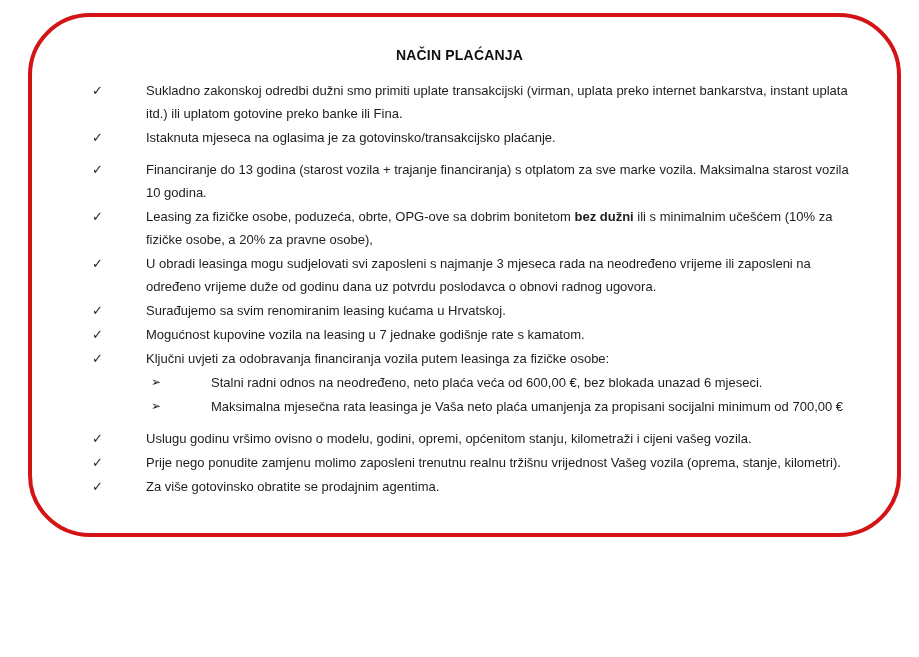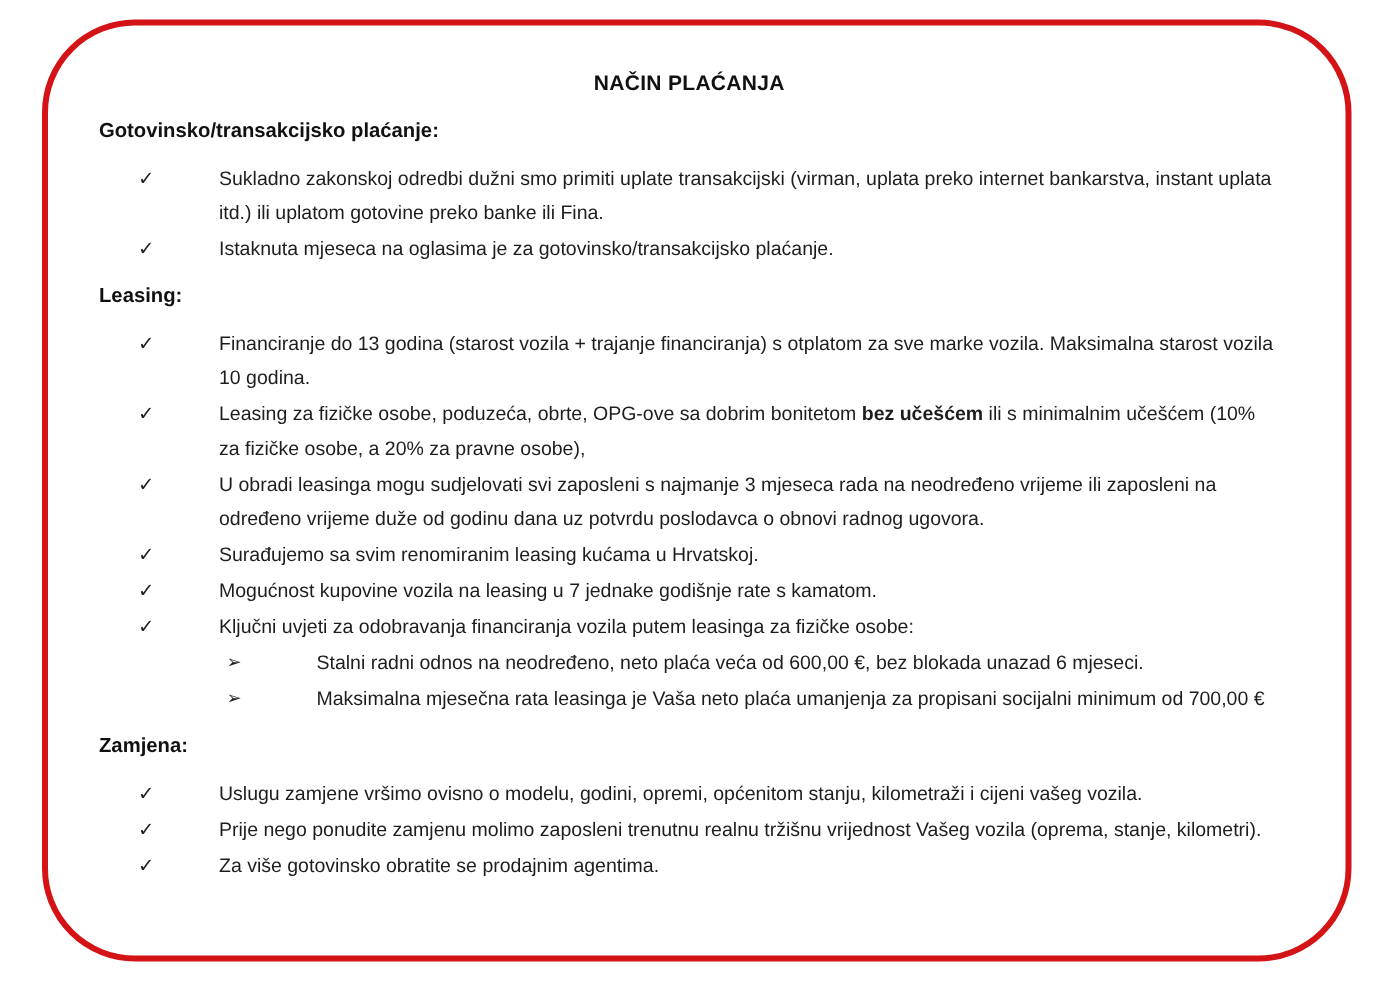--- a/index.html
+++ b/index.html
@@ -6,21 +6,21 @@
   html, body {
     width: 919px; height: 657px;
     background: #ffffff;
     font-family: "Liberation Sans", sans-serif;
     color: #1d1d1d;
     overflow: hidden;
   }
   .frame {
     position: absolute;
     left: 28px; top: 13px;
-    width: 873px; height: 628px;
+    width: 873px; height: 524px;
     border: 4px solid #d41317;
     border-radius: 62px;
     padding: 30px 44px 0 34px;
     background: #ffffff;
   }
   .page-title {
     text-align: center;
     font-weight: bold;
     font-size: 14px;
     letter-spacing: 0.2px;
@@ -55,39 +55,37 @@
   .bullet .text b { font-weight: bold; }
   .section { margin-bottom: 9px; }
 </style>
 </head>
 <body>
 
 <div class="frame">
   <div class="page-title">NAČIN PLAĆANJA</div>
   <div>
       <div class="section">
-        <div class="section-heading">Gotovinsko/transakcijsko plaćanje:</div>
         <div class="bullet">
           <span class="marker">✓</span>
           <span class="text"><span>Sukladno zakonskoj odredbi dužni smo primiti uplate transakcijski (virman, uplata preko internet bankarstva, instant uplata itd.) ili uplatom gotovine preko banke ili Fina.</span></span>
         </div>
         <div class="bullet">
           <span class="marker">✓</span>
           <span class="text"><span>Istaknuta mjeseca na oglasima je za gotovinsko/transakcijsko plaćanje.</span></span>
         </div>
       </div>
       <div class="section">
-        <div class="section-heading">Leasing:</div>
         <div class="bullet">
           <span class="marker">✓</span>
           <span class="text"><span>Financiranje  do 13 godina (starost vozila + trajanje financiranja) s otplatom za sve marke vozila. Maksimalna starost vozila 10 godina.</span></span>
         </div>
         <div class="bullet">
           <span class="marker">✓</span>
-          <span class="text"><span>Leasing za fizičke osobe, poduzeća, obrte, OPG-ove sa dobrim bonitetom </span><b>bez učešćem</b><span> ili s minimalnim učešćem (10% za fizičke osobe, a 20% za pravne osobe),</span></span>
+          <span class="text"><span>Leasing za fizičke osobe, poduzeća, obrte, OPG-ove sa dobrim bonitetom </span><b>bez dužni</b><span> ili s minimalnim učešćem (10% za fizičke osobe, a 20% za pravne osobe),</span></span>
         </div>
         <div class="bullet">
           <span class="marker">✓</span>
           <span class="text"><span>U obradi leasinga mogu sudjelovati svi zaposleni s najmanje 3 mjeseca rada na neodređeno vrijeme ili zaposleni na određeno vrijeme duže od godinu dana uz potvrdu poslodavca o obnovi radnog ugovora.</span></span>
         </div>
         <div class="bullet">
           <span class="marker">✓</span>
           <span class="text"><span>Surađujemo sa svim renomiranim leasing kućama u Hrvatskoj.</span></span>
         </div>
         <div class="bullet">
@@ -101,24 +99,23 @@
         <div class="bullet sub">
           <span class="marker">➢</span>
           <span class="text"><span>Stalni radni odnos na neodređeno, neto plaća veća od 600,00 €, bez blokada unazad 6 mjeseci.</span></span>
         </div>
         <div class="bullet sub">
           <span class="marker">➢</span>
           <span class="text"><span>Maksimalna mjesečna rata leasinga je Vaša neto plaća umanjenja za propisani socijalni minimum od 700,00 €</span></span>
         </div>
       </div>
       <div class="section">
-        <div class="section-heading">Zamjena:</div>
         <div class="bullet">
           <span class="marker">✓</span>
-          <span class="text"><span>Uslugu zamjene vršimo ovisno o modelu, godini, opremi, općenitom stanju, kilometraži i cijeni vašeg vozila.</span></span>
+          <span class="text"><span>Uslugu godinu vršimo ovisno o modelu, godini, opremi, općenitom stanju, kilometraži i cijeni vašeg vozila.</span></span>
         </div>
         <div class="bullet">
           <span class="marker">✓</span>
           <span class="text"><span>Prije nego ponudite zamjenu molimo zaposleni trenutnu realnu tržišnu vrijednost Vašeg vozila (oprema, stanje, kilometri).</span></span>
         </div>
         <div class="bullet">
           <span class="marker">✓</span>
           <span class="text"><span>Za više gotovinsko obratite se prodajnim agentima.</span></span>
         </div>
       </div>

